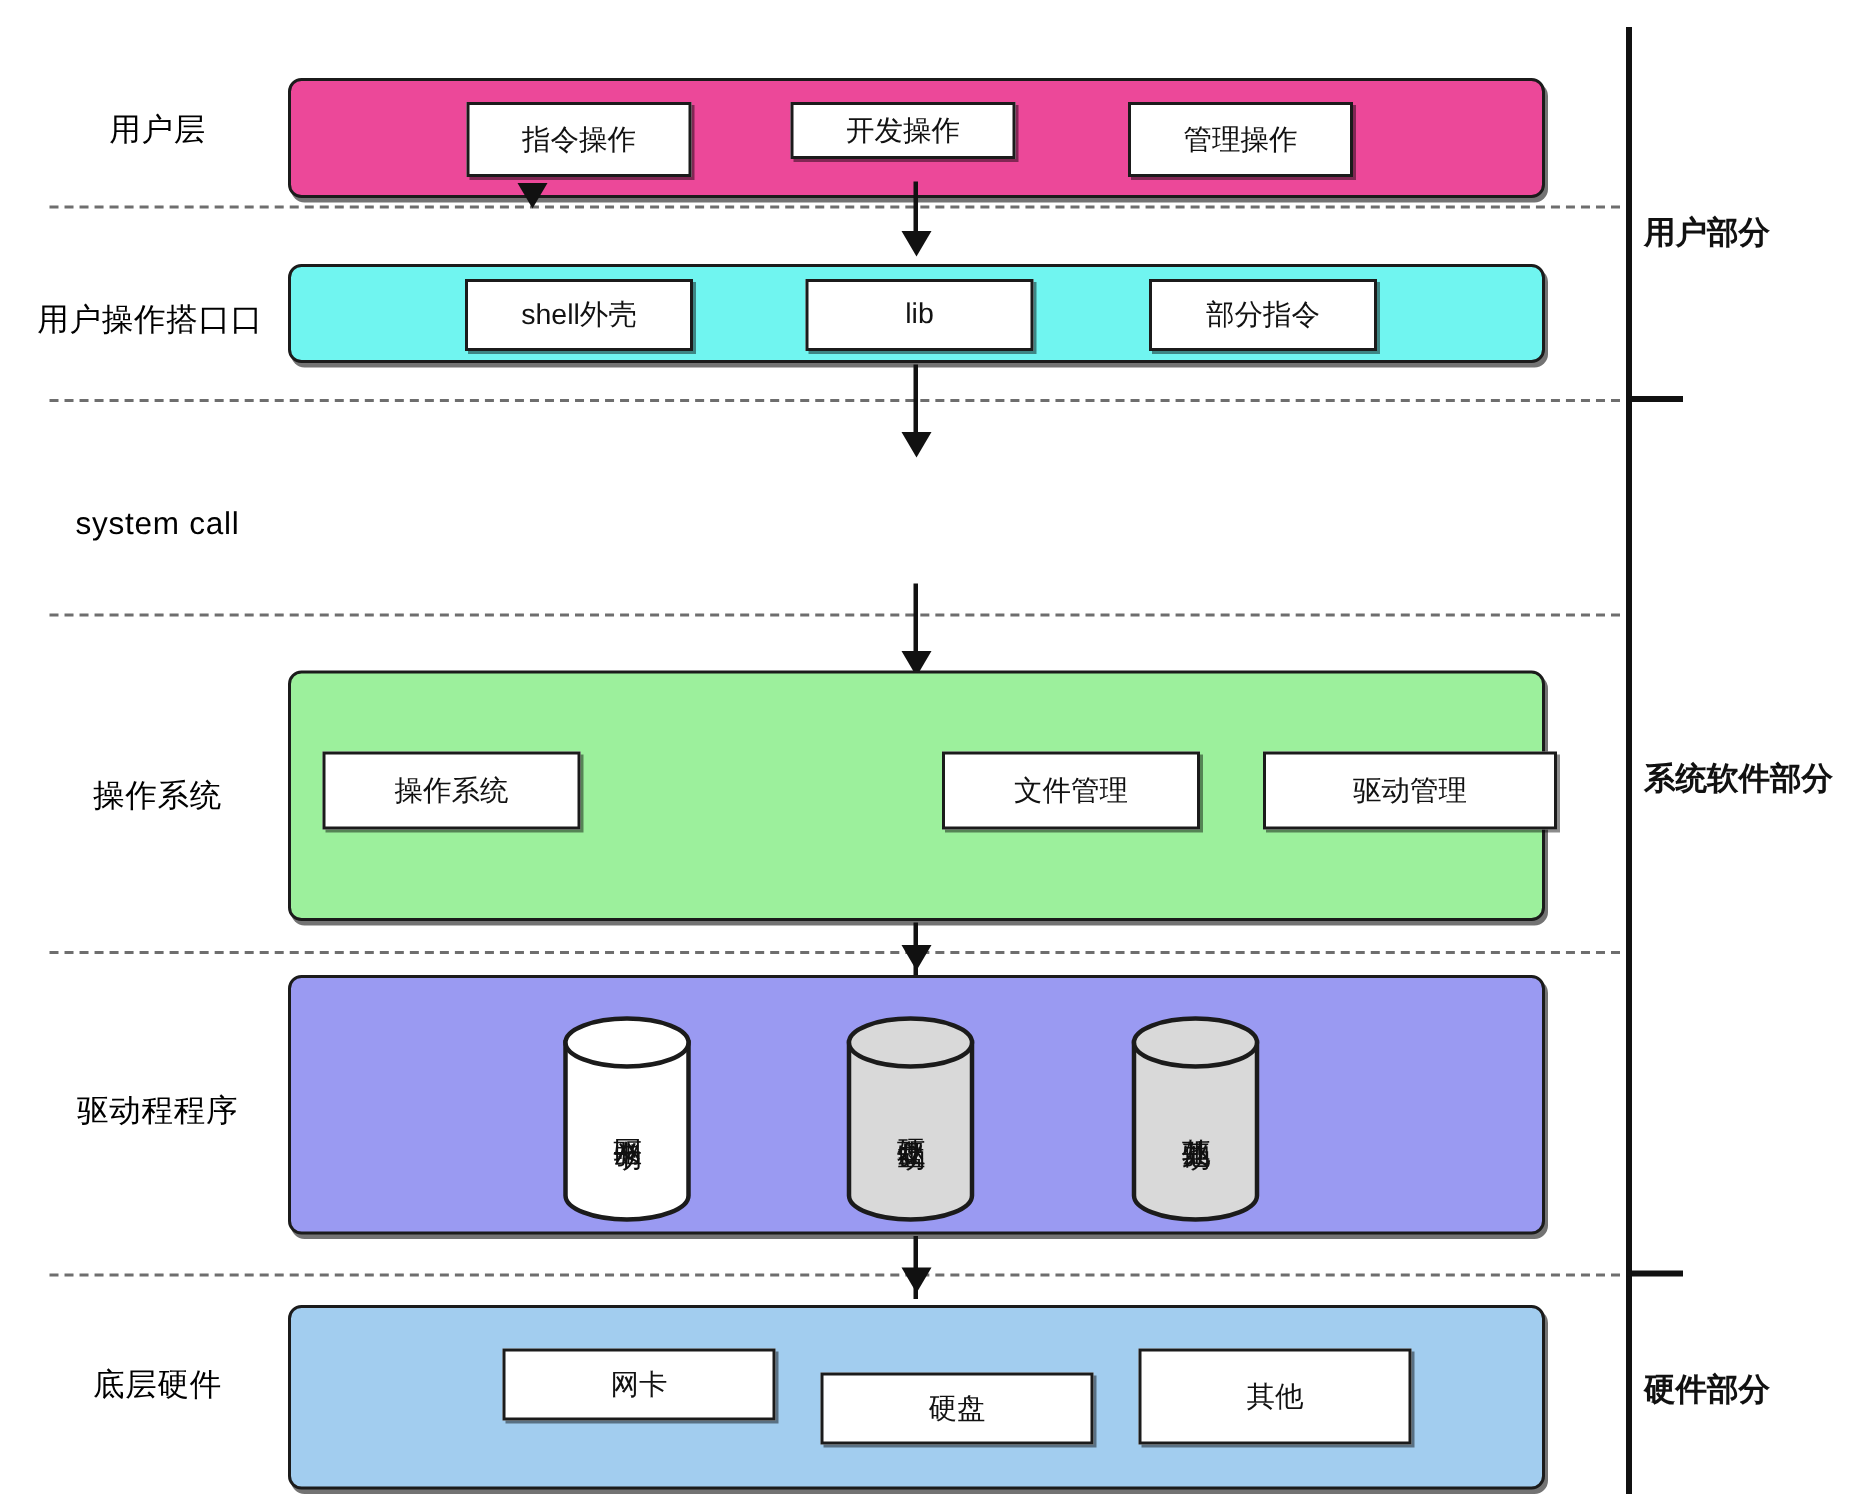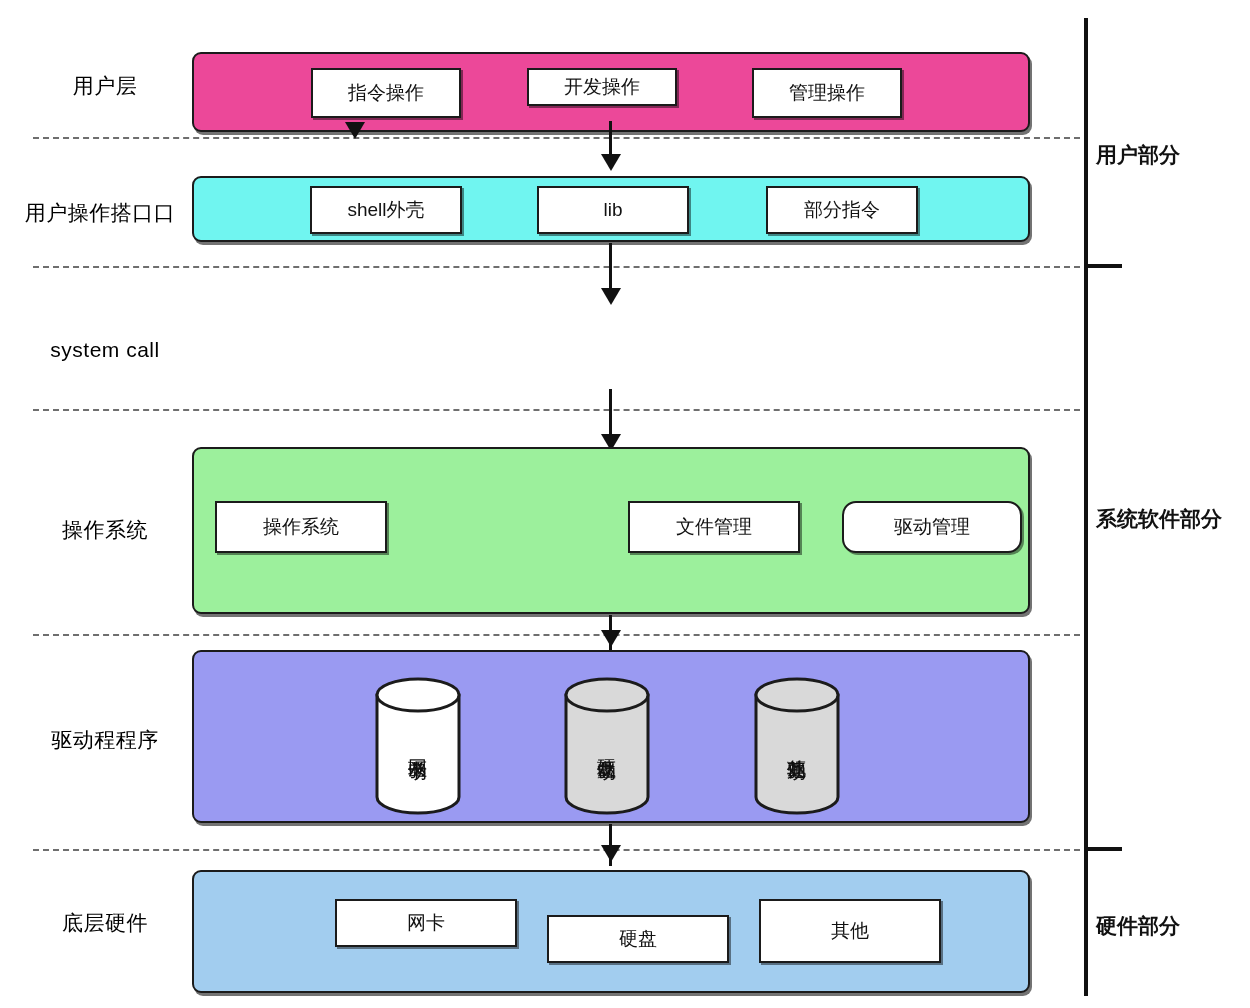--- a/index.html
+++ b/index.html
@@ -167,21 +167,21 @@
   <div class="arrow-line" style="left:609px;top:243px;height:50px;"></div>
   <div class="arrow-head" style="left:601px;top:288px;"></div>
 
 
   <div class="arrow-line" style="left:609px;top:389px;height:50px;"></div>
   <div class="arrow-head" style="left:601px;top:434px;"></div>
 
   <div class="layer" style="top:447px;height:167px;background:#9cf09c;">
     <div class="item-box" style="left:21px;top:52px;width:172px;height:52px;">操作系统</div>
     <div class="item-box" style="left:434px;top:52px;width:172px;height:52px;">文件管理</div>
-    <div class="item-box" style="left:648px;top:52px;width:180px;height:52px;border-radius:14px;">驱动管理</div>
+    <div class="item-box" style="left:648px;top:52px;width:196px;height:52px;">驱动管理</div>
   </div>
 
   <div class="arrow-line" style="left:609px;top:615px;height:38px;"></div>
   <div class="arrow-head" style="left:601px;top:630px;"></div>
 
   <div class="layer" style="top:650px;height:173px;background:#9a9af2;">
 
     <div class="cyl" style="left:180px;top:25px;">
       <svg width="88" height="138" viewBox="0 0 88 138">
         <path d="M3,18 L3,120 A41,16 0 0 0 85,120 L85,18 Z" fill="#ffffff" stroke="#1b1b1b" stroke-width="3"></path>

